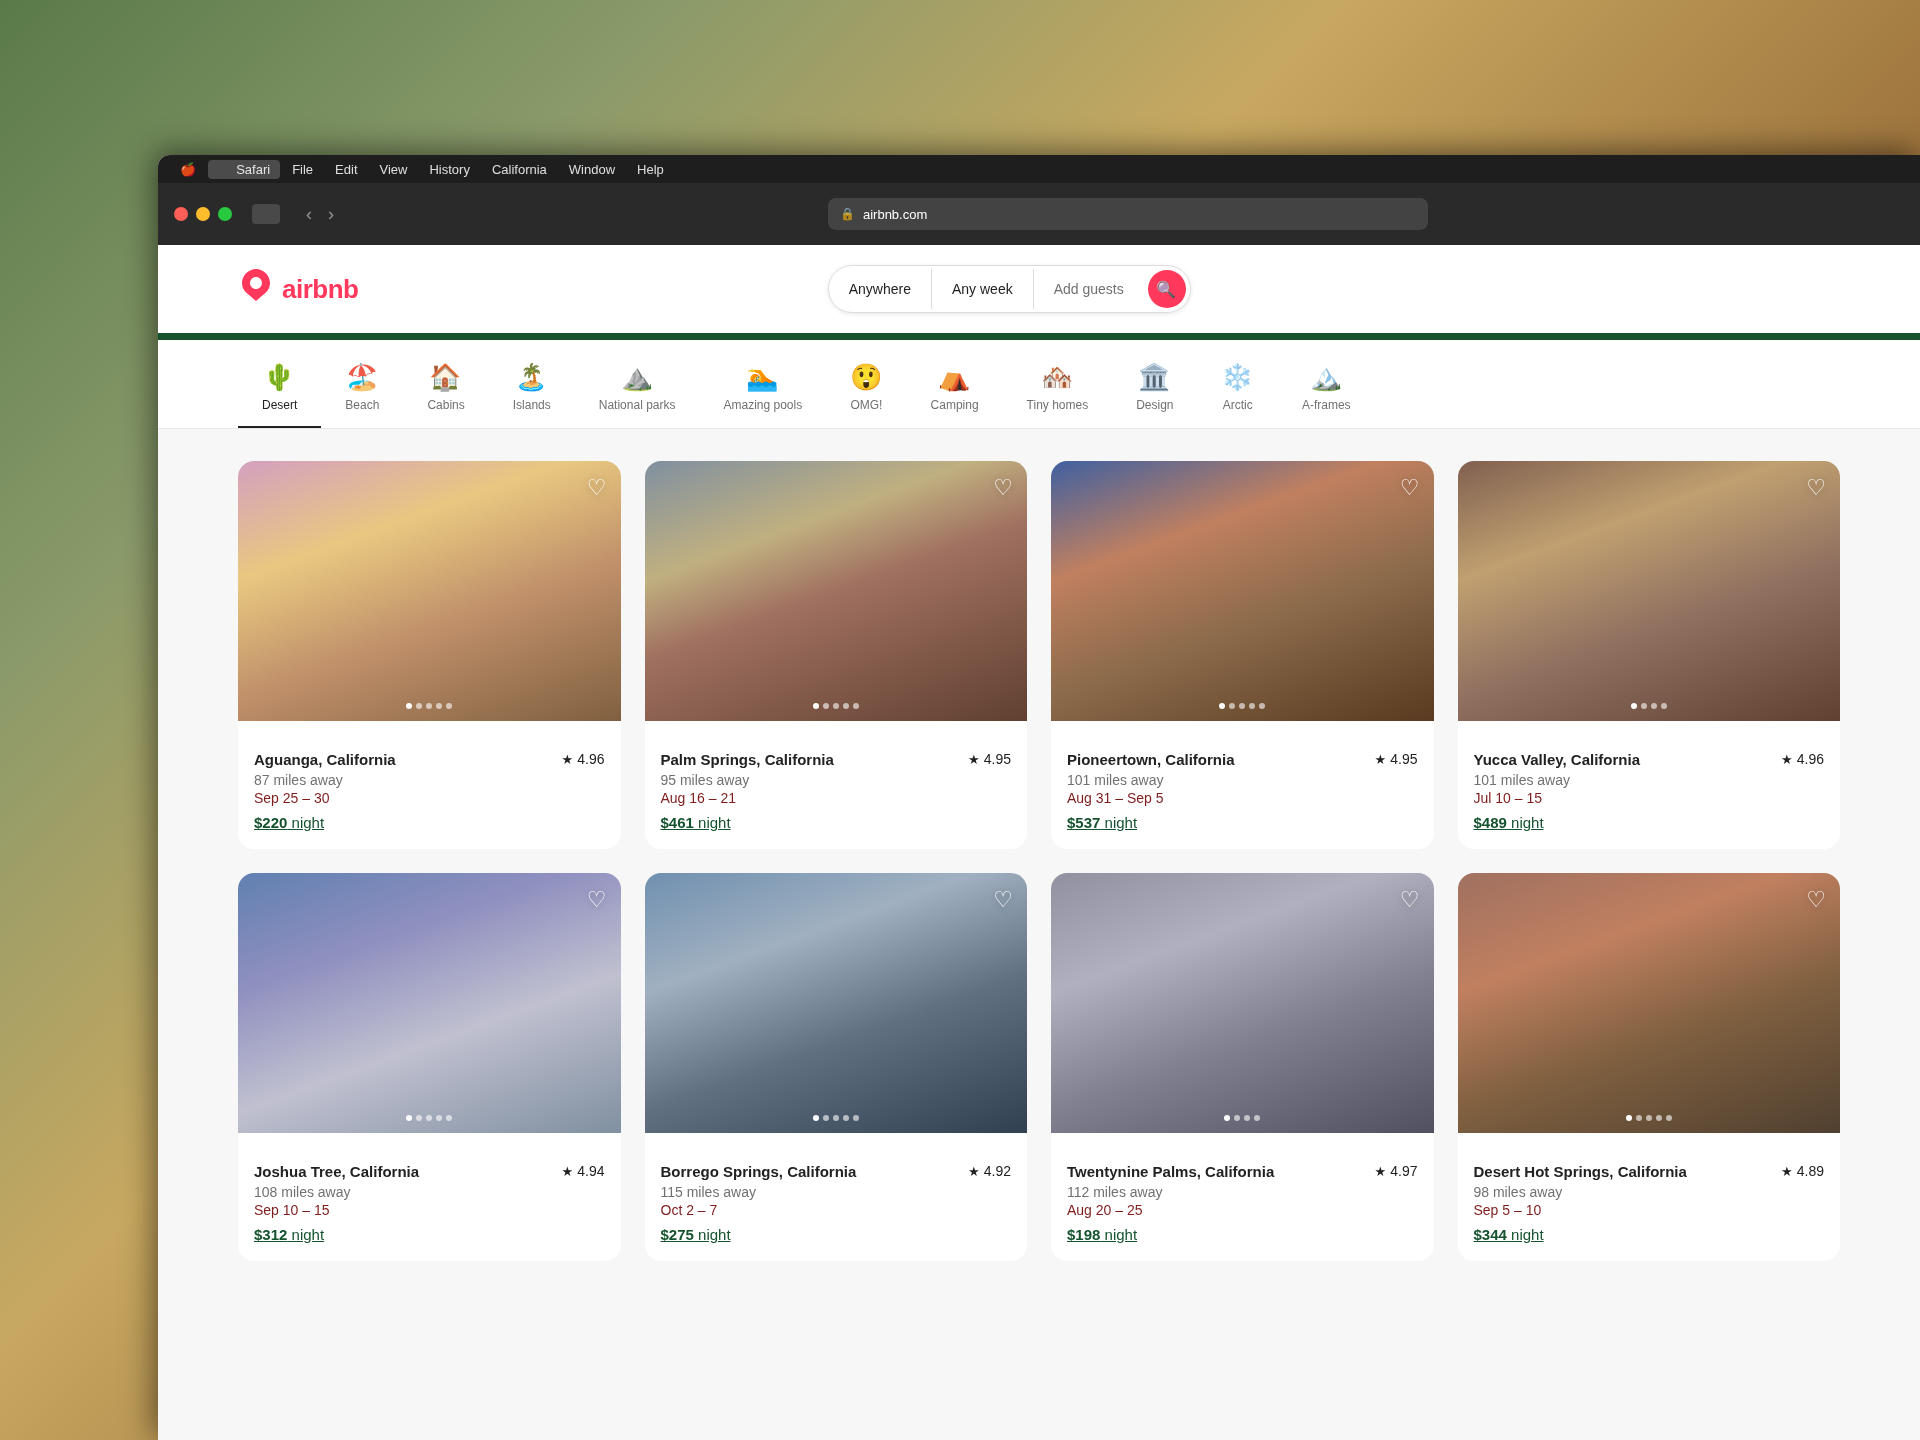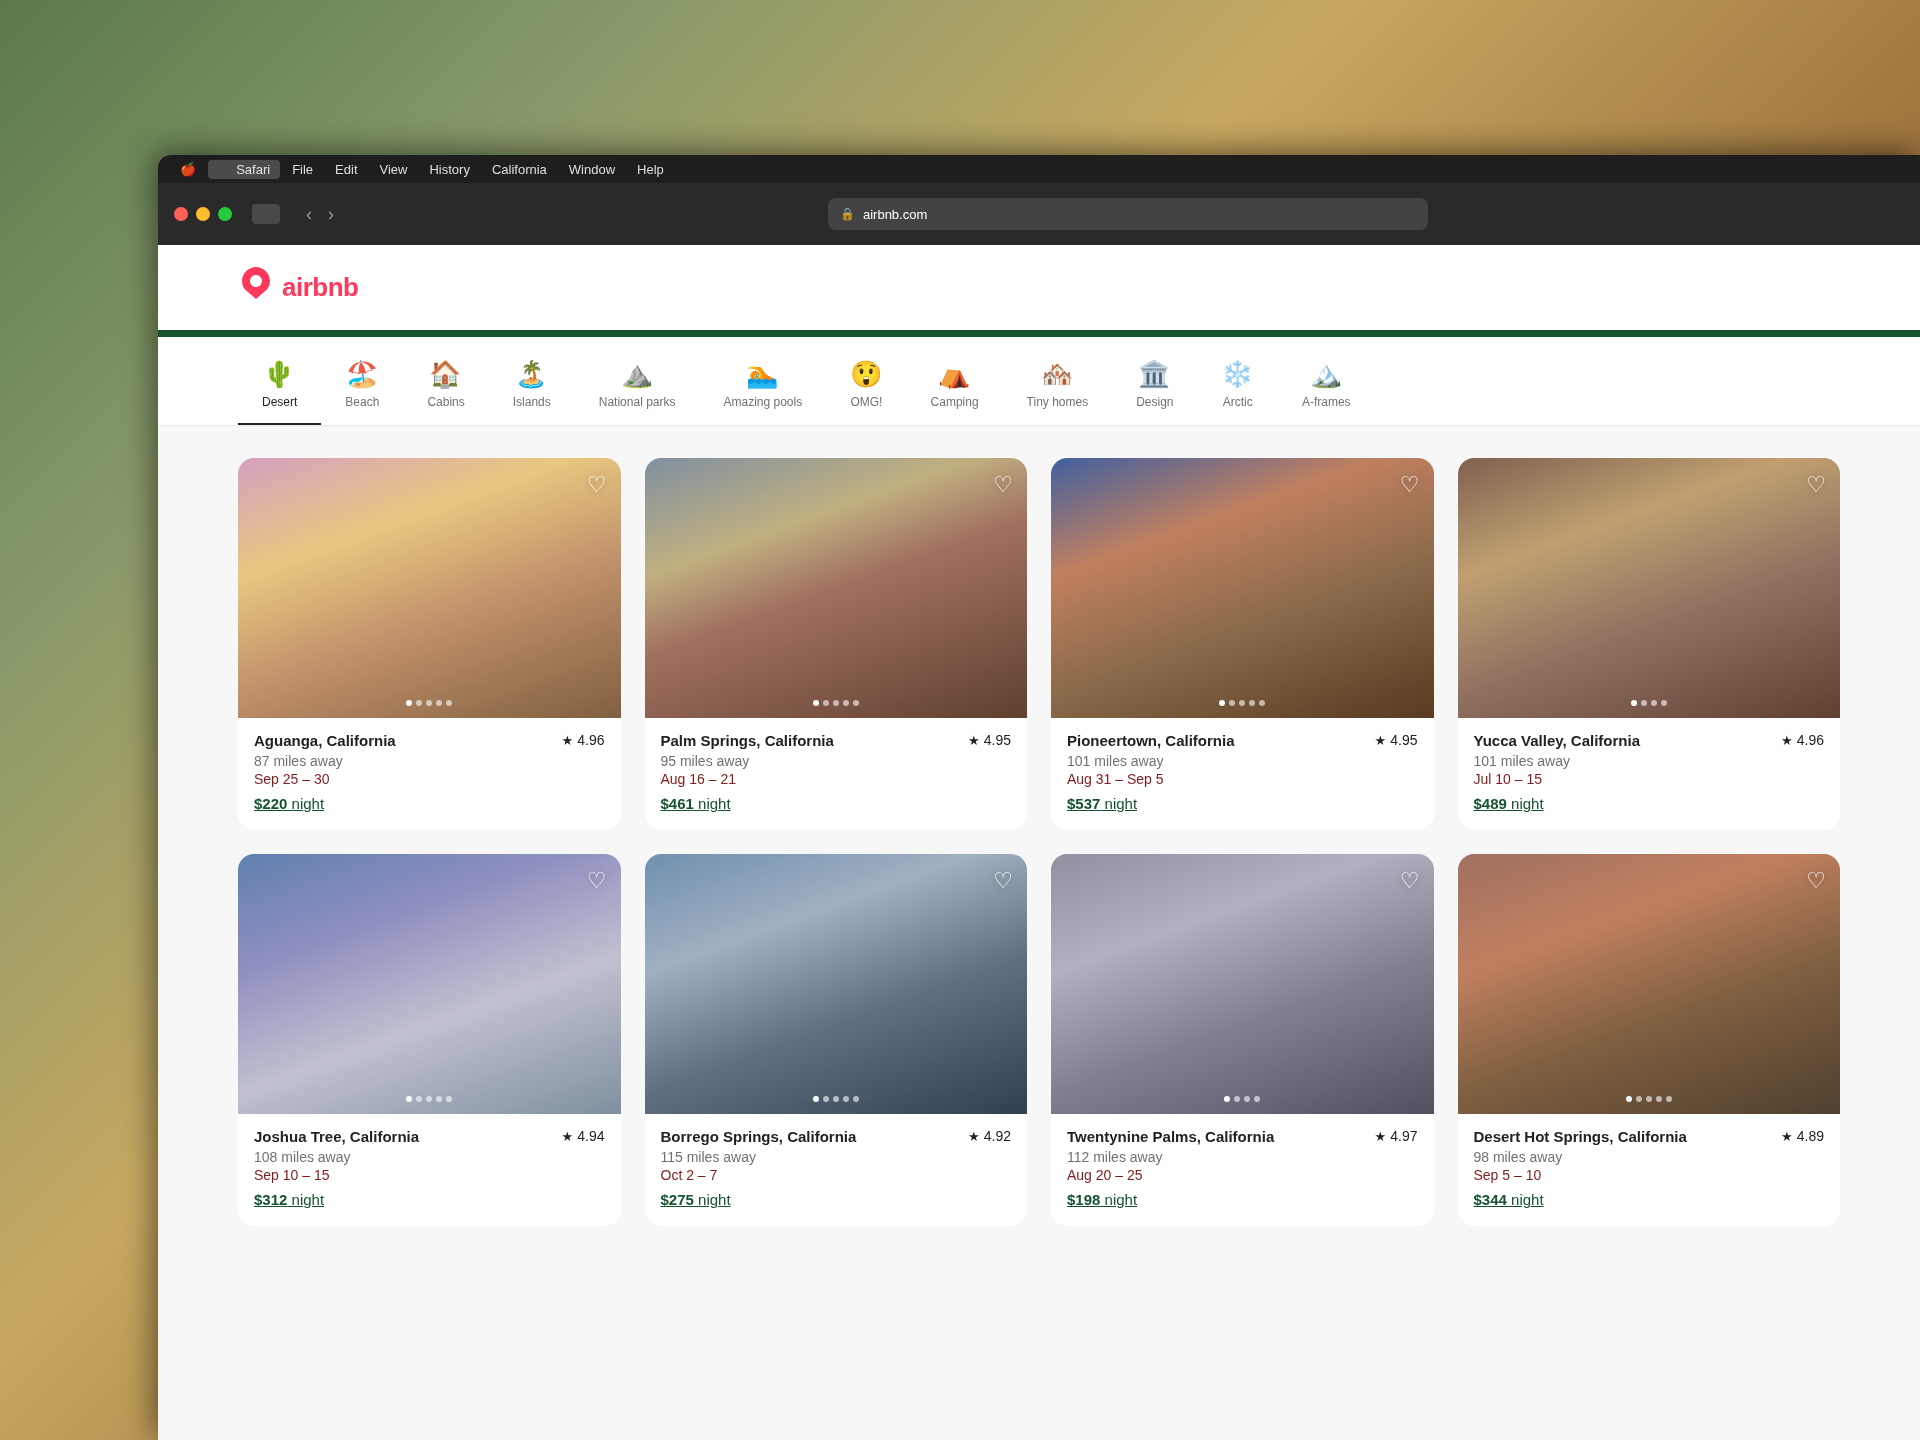--- a/index.html
+++ b/index.html
@@ -280,21 +280,21 @@
     }
 
     .dot {
       width: 6px; height: 6px;
       border-radius: 50%;
       background: rgba(255,255,255,0.6);
     }
     .dot.active { background: white; }
 
     .listing-info {
-      padding: 14px 16px 18px;
+      padding: 30px 16px 18px;
     }
 
     .listing-header {
       display: flex;
       justify-content: space-between;
       align-items: flex-start;
       margin-bottom: 4px;
     }
 
     .listing-location {
@@ -375,20 +375,28 @@
 
     <div class="site-header">
       <div class="logo-area">
         <span class="logo-icon">
 <svg width="36" height="36" viewBox="0 0 36 36" fill="#ff385c" xmlns="http://www.w3.org/2000/svg">
   <path d="M18 2C10.5 2 4 8.5 4 16c0 3.5 1.4 6.7 3.6 9.1L18 34l10.4-8.9C30.6 22.7 32 19.5 32 16 32 8.5 25.5 2 18 2zm0 20c-3.3 0-6-2.7-6-6s2.7-6 6-6 6 2.7 6 6-2.7 6-6 6z"></path>
 </svg></span>
         <span class="logo-text">airbnb</span>
       </div>
 
+      <div class="search-bar">
+        <div class="search-pill">Anywhere</div>
+        <div class="search-pill">Any week</div>
+        <div class="search-pill">Add guests</div>
+        <button class="search-btn">
+          <span>🔍</span>
+        </button>
+      </div>
 
       <div style="width: 180px;"></div>
     </div>
 
     <div class="category-nav">
     <div class="category-item active">
     <span class="cat-icon">🌵</span>
     <span>Desert</span>
   </div>
         <div class="category-item">

